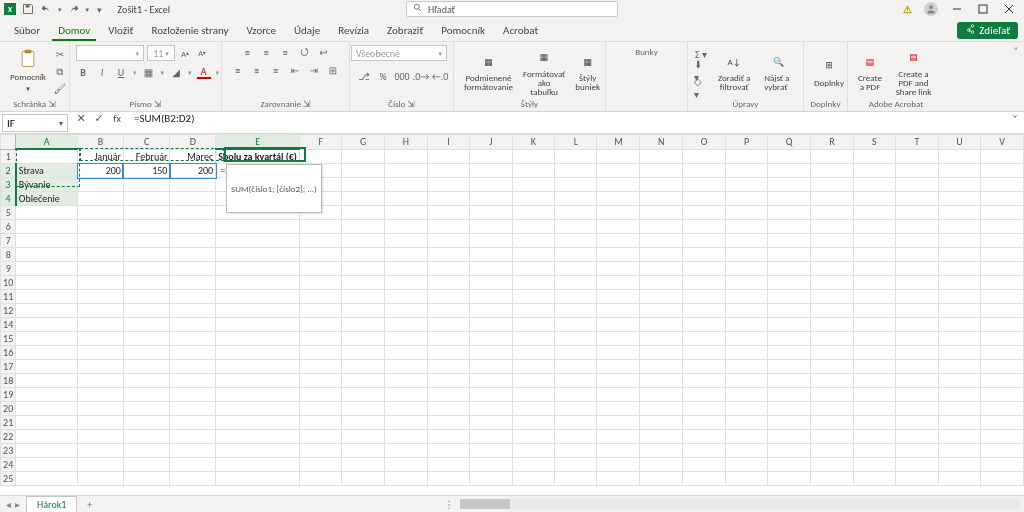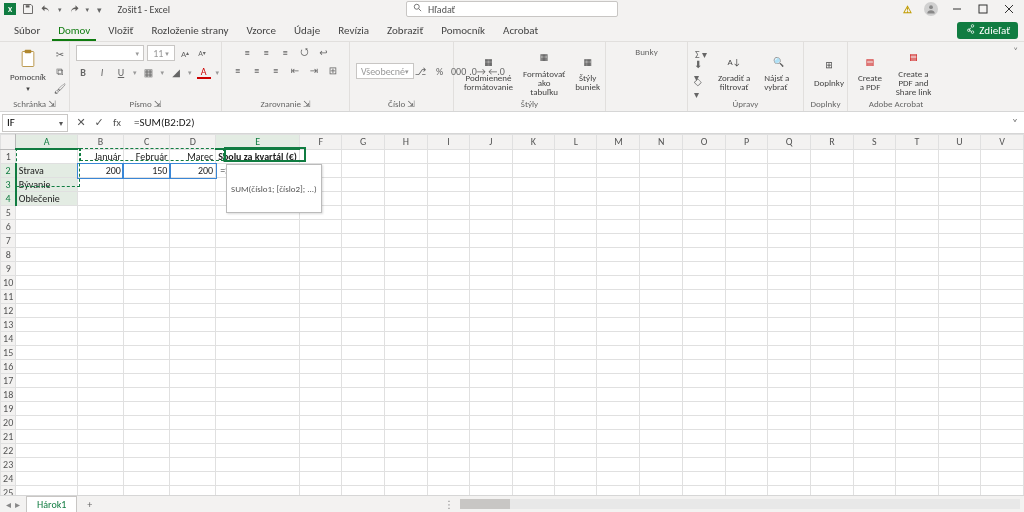--- a/index.html
+++ b/index.html
@@ -30,21 +30,21 @@
 .rgroup .label{text-align:center;font-size:9px;color:#666;padding-top:1px}
 .bigbtn{display:flex;flex-direction:column;align-items:center;justify-content:center;padding:0 4px;gap:2px;font-size:9px}
 .bigbtn .ico{width:20px;height:20px;display:flex;align-items:center;justify-content:center}
 .smbtn{width:14px;height:14px;display:flex;align-items:center;justify-content:center;color:#666}
 .col{display:flex;flex-direction:column;gap:3px;justify-content:center}
 .fontbox,.sizebox,.numfmt{border:1px solid #c8c6c4;background:#fff;font-size:10px;color:#999;padding:1px 4px;height:16px;display:flex;align-items:center}
 .fontbox{width:68px}
 .sizebox{width:28px;justify-content:center}
 .numfmt{width:96px}
 
-.formulabar{height:22px;border-bottom:1px solid #d6d6d6;display:flex;align-items:center;font-size:11px}
+.formulabar{height:22px;border-bottom:1px solid #d6d6d6;display:flex;align-items:flex-start;font-size:11px}
 .namebox{width:66px;border:1px solid #c8c6c4;height:18px;margin:2px 0 2px 2px;display:flex;align-items:center;padding:0 4px;background:#fff}
 .namebox .dd{margin-left:auto;color:#555;font-size:8px}
 .fb-btns{display:flex;align-items:center;gap:4px;padding:0 6px}
 .fb-btns span{width:14px;text-align:center;color:#555}
 .fx{}
 .cancel-x{color:#d13438}
 .confirm-v{color:#107c41}
 .formula-input{flex:1;padding:0 4px;color:#222}
 .fb-expand{width:18px;text-align:center;color:#666}
 
@@ -240,21 +240,21 @@
         <span class="smbtn">≡</span>
         <span class="smbtn">⇤</span>
         <span class="smbtn">⇥</span>
         <span class="smbtn">⊞</span>
       </div>
     </div>
     <div class="label"><span>Zarovnanie</span> <span>⇲</span></div>
   </div>
 
   <div class="rgroup" style="width:104px">
-    <div class="body" style="gap:0;align-items:center;color:#999">
+    <div class="body" style="flex-direction:column;gap:8px;align-items:flex-end;color:#999">
       <div class="numfmt">
           <span>Všeobecné</span>
           <span style="margin-left:auto;font-size:7px">▾</span>
         </div>
       <div style="display:flex;gap:5px">
         <span class="smbtn">⎇</span>
         <span class="smbtn">%</span>
         <span class="smbtn">000</span>
         <span class="smbtn">.0→</span>
         <span class="smbtn">←.0</span>
@@ -666,45 +666,20 @@
           <td class="cO"></td>
           <td class="cP"></td>
           <td class="cQ"></td>
           <td class="cR"></td>
           <td class="cS"></td>
           <td class="cT"></td>
           <td class="cU"></td>
           <td class="cV"></td>
         </tr>
         <tr>
-          <th class="rowh">13</th>
-          <td class="cA"></td>
-          <td class="cB"></td>
-          <td class="cC"></td>
-          <td class="cD"></td>
-          <td class="cE"></td>
-          <td class="cF"></td>
-          <td class="cG"></td>
-          <td class="cH"></td>
-          <td class="cI"></td>
-          <td class="cJ"></td>
-          <td class="cK"></td>
-          <td class="cL"></td>
-          <td class="cM"></td>
-          <td class="cN"></td>
-          <td class="cO"></td>
-          <td class="cP"></td>
-          <td class="cQ"></td>
-          <td class="cR"></td>
-          <td class="cS"></td>
-          <td class="cT"></td>
-          <td class="cU"></td>
-          <td class="cV"></td>
-        </tr>
-        <tr>
           <th class="rowh">14</th>
           <td class="cA"></td>
           <td class="cB"></td>
           <td class="cC"></td>
           <td class="cD"></td>
           <td class="cE"></td>
           <td class="cF"></td>
           <td class="cG"></td>
           <td class="cH"></td>
           <td class="cI"></td>

